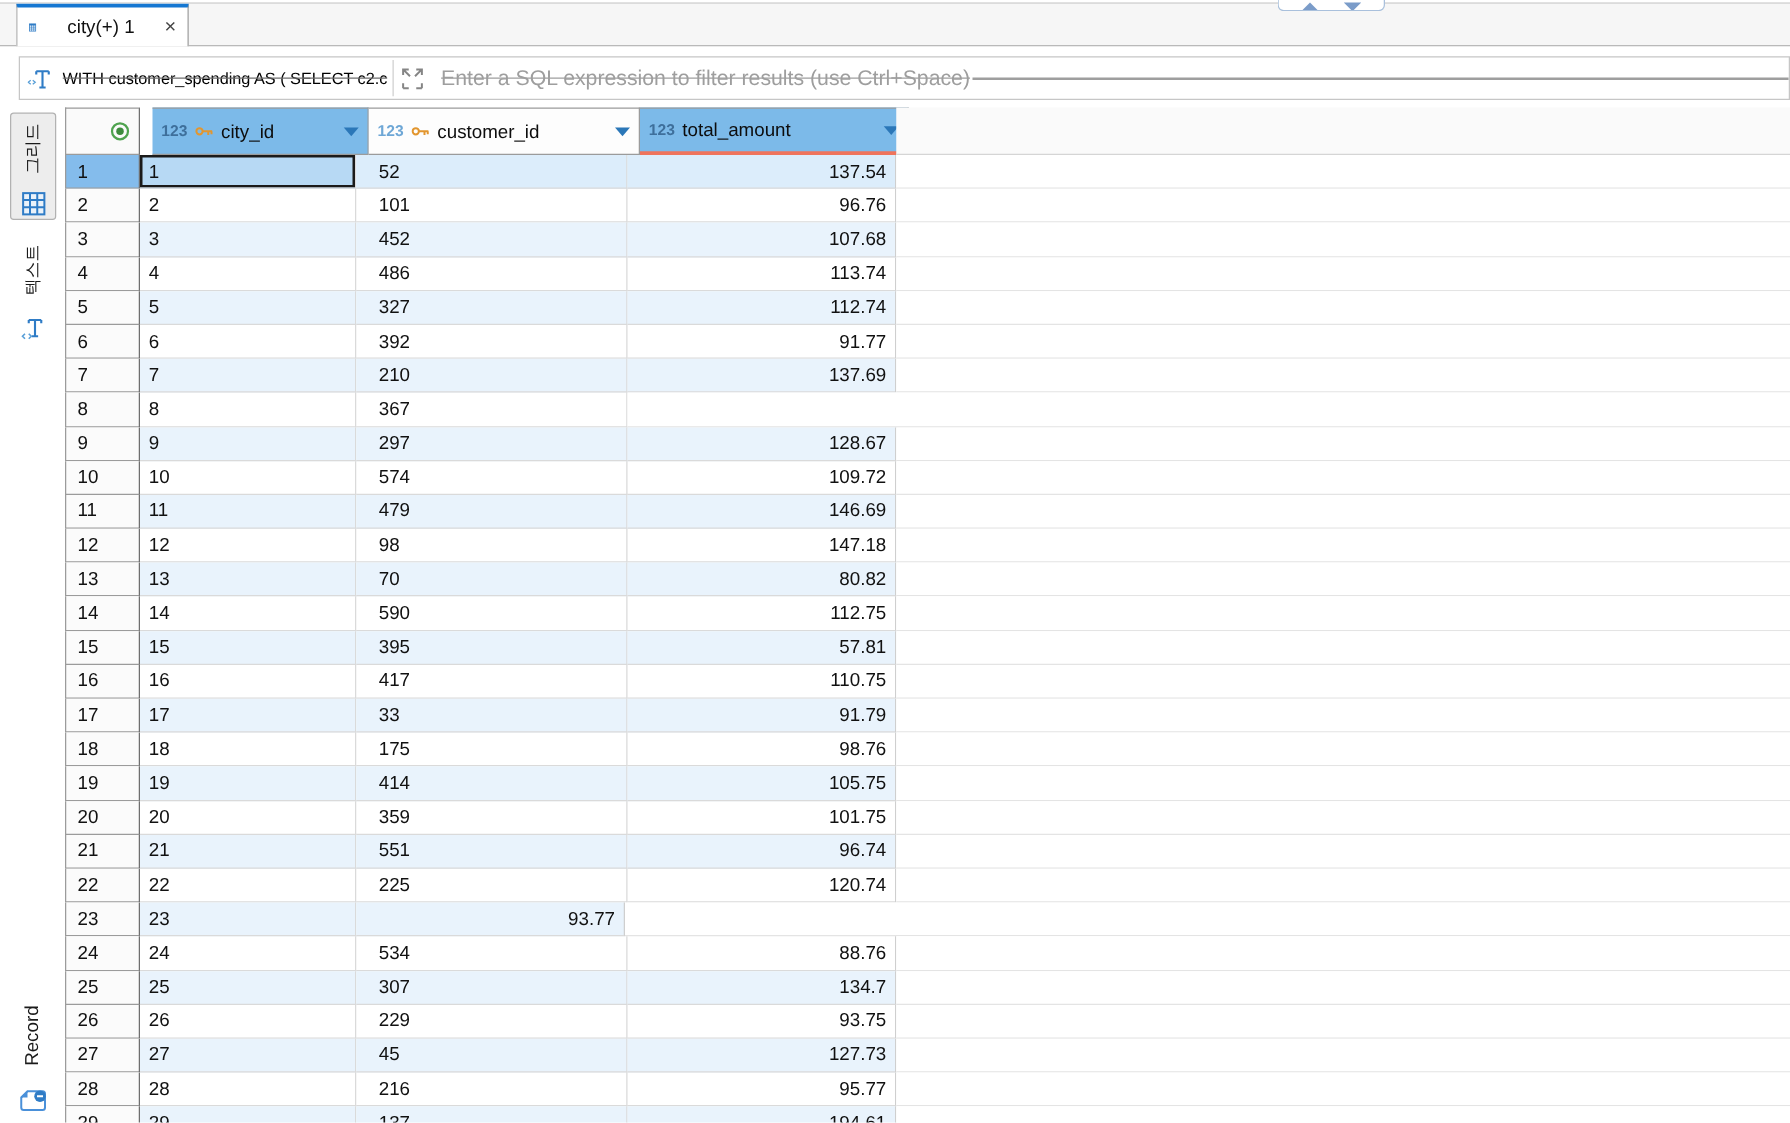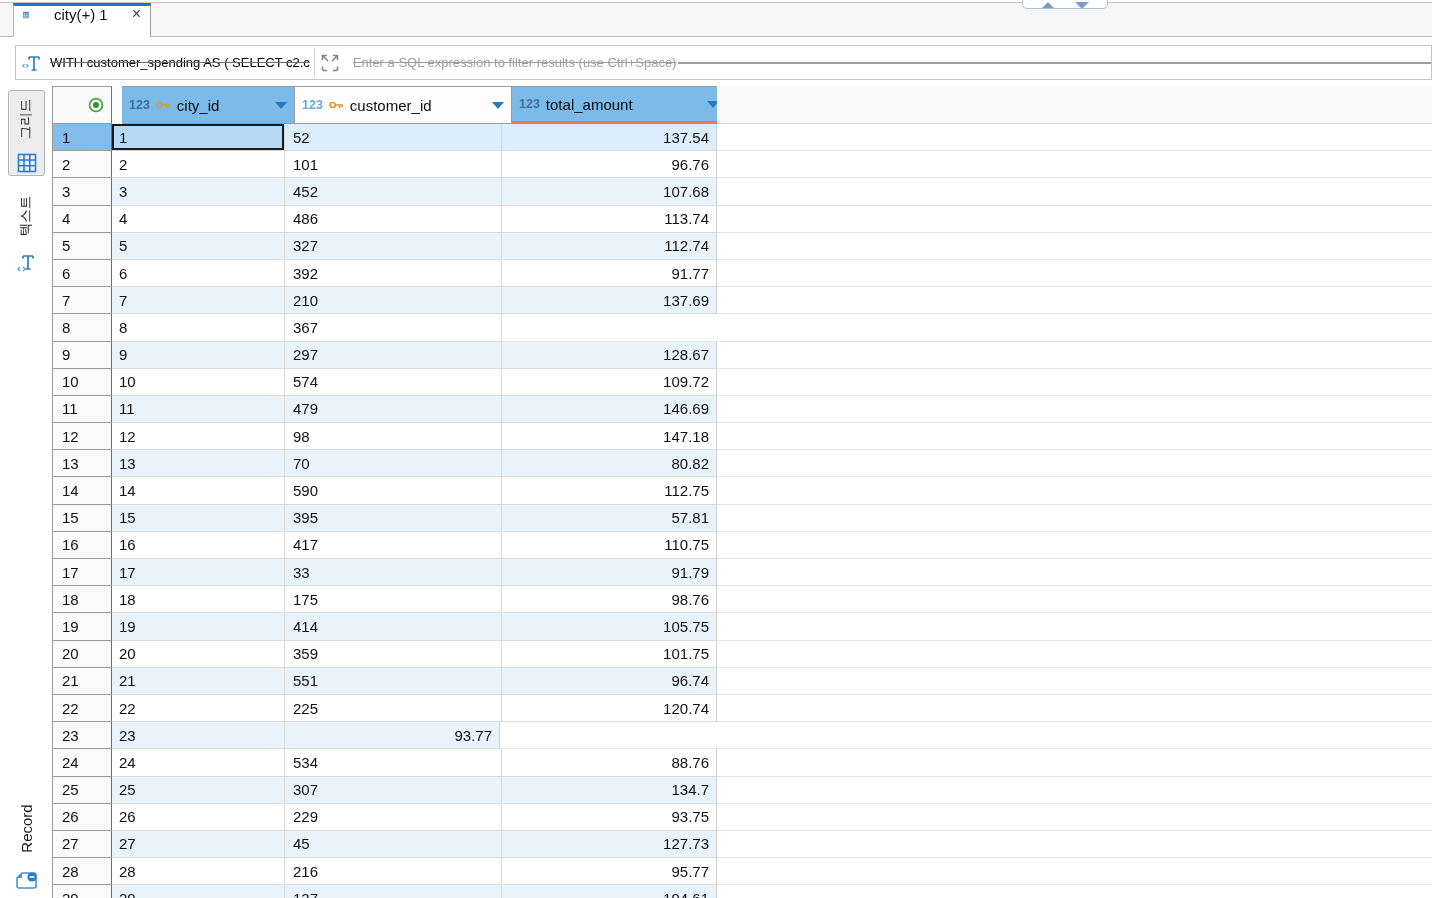--- a/index.html
+++ b/index.html
@@ -5,39 +5,39 @@
   * { margin:0; padding:0; box-sizing:border-box; }
   html,body { width:1432px; height:898px; overflow:hidden; background:#fff;
               font-family:"Liberation Sans", sans-serif; color:#111; }
 
   
   .top-hairline { position:absolute; left:0; top:2px; width:100%; height:1px; background:#c4c4c4; }
   .tab-strip { position:absolute; left:0; top:3px; width:100%; height:34px; background:#f6f6f6;
                border-bottom:1px solid #b9b9b9; }
   .editor-tab { position:absolute; left:13px; top:0; height:34px; width:138px; background:#fff;
                 border-left:1px solid #b5b5b5; border-right:1px solid #9e9e9e;
-                border-top:3px solid #1577d2; display:flex; align-items:flex-start; gap:24px; padding:0 9px; }
+                border-top:3px solid #1577d2; display:flex; align-items:center; gap:24px; padding:0 9px; }
   .editor-tab .title { font-size:15px; white-space:nowrap; }
   .editor-tab .close { margin-left:auto; font-size:16px; color:#444; line-height:1; }
 
   .updown-pill { position:absolute; left:1022px; top:0; width:86px; height:9px; background:#fff;
                  border:1px solid #a9c0dc; border-top:none; border-radius:0 0 5px 5px;
                  display:flex; justify-content:center; align-items:center; gap:20px; overflow:hidden; }
   .tri-up { width:0; height:0; border-left:7px solid transparent; border-right:7px solid transparent;
             border-bottom:7px solid #7b9cc9; margin-top:2px; }
   .tri-down { width:0; height:0; border-left:7px solid transparent; border-right:7px solid transparent;
               border-top:7px solid #7b9cc9; margin-top:3px; }
 
   
   .filter-bar { position:absolute; left:15px; top:45px; width:1417px; height:35px; background:#fff;
                 border:1px solid #c6c6c6; display:flex; align-items:center; padding-left:6px; overflow:hidden; }
   .filter-bar .sql-text { color:#000000; font-size:13px; text-decoration:line-through;
                           text-decoration-color:#6f6f6f; white-space:nowrap; overflow:hidden; max-width:352px; margin-left:6px; }
   .filter-sep { align-self:stretch; border-left:1px solid #cfcfcf; margin:2px 4px; }
-  .filter-bar .placeholder { color:#9e9e9e; font-size:13px; text-decoration:line-through; white-space:nowrap; margin-left:12px; }
+  .filter-bar .placeholder { color:#9e9e9e; font-size:17px; text-decoration:line-through; white-space:nowrap; margin-left:12px; }
   .filter-line { flex:1; border-top:2px solid #9e9e9e; align-self:center; margin:0 0 0 2px; }
 
   
   .side-tab { position:absolute; display:flex; flex-direction:column; align-items:center; justify-content:center; }
   .side-tab.grid-sel { left:8px; top:90px; width:37px; height:86px; background:#ededed;
                        border:1px solid #b2b2b2; border-radius:3px; gap:8px; }
   .side-tab.text-tab { left:8px; top:186px; width:37px; height:94px; gap:10px; }
   .side-tab.record-tab { left:8px; top:794px; width:37px; height:100px; gap:10px; }
   .vwrap { display:flex; align-items:center; justify-content:center; width:20px; }
   .vwrap.h52 { height:52px; } .vwrap.h50 { height:50px; } .vwrap.h62 { height:62px; }
@@ -63,21 +63,21 @@
   .hdr-amt  { left:502px; width:215px; border-bottom:3px solid #ef745c; }
   .hdr-filler { position:absolute; left:717px; top:86px; right:0; height:38px; background:#fafafa;
                 border-bottom:1px solid #d5d5d5; }
 
   .grid-body { position:absolute; left:52px; top:124px; right:0; bottom:0; overflow:hidden; }
   .grid-row { display:flex; height:27.2px; }
   .cell { display:flex; align-items:center; font-size:15px; overflow:hidden; white-space:nowrap; }
   .cell.num { width:60px; background:#fbfbfb; padding-left:9px;
               border-left:1px solid #9b9b9b; border-right:1px solid #6f6f6f; border-bottom:1px solid #9b9b9b; }
   .cell.c-city { width:173px; padding-left:7px; border-right:1px solid #dadada; border-bottom:1px solid #dadada; }
-  .cell.c-cust { width:217px; padding-left:8px; border-right:1px solid #dadada; border-bottom:1px solid #dadada; }
+  .cell.c-cust { width:217px; padding-left:18px; border-right:1px solid #dadada; border-bottom:1px solid #dadada; }
   .cell.c-amt  { width:215px; justify-content:flex-end; padding-right:7px;
                  border-right:1px solid #cfcfcf; border-bottom:1px solid #dadada; }
   .cell.fill { flex:1; border-bottom:1px solid #e4e4e4; background:#fff; }
   .grid-row.alt .c-city, .grid-row.alt .c-cust, .grid-row.alt .c-amt { background:#e9f3fc; }
   .grid-row.selected .num { background:#84bcec; }
   .grid-row.selected .c-cust, .grid-row.selected .c-amt { background:#dcedfb; }
   .grid-row.selected .cell-selected { background:#b7d9f4; box-shadow:inset 0 0 0 2px #1a1a1a; }
 </style>
 </head>
 <body>

